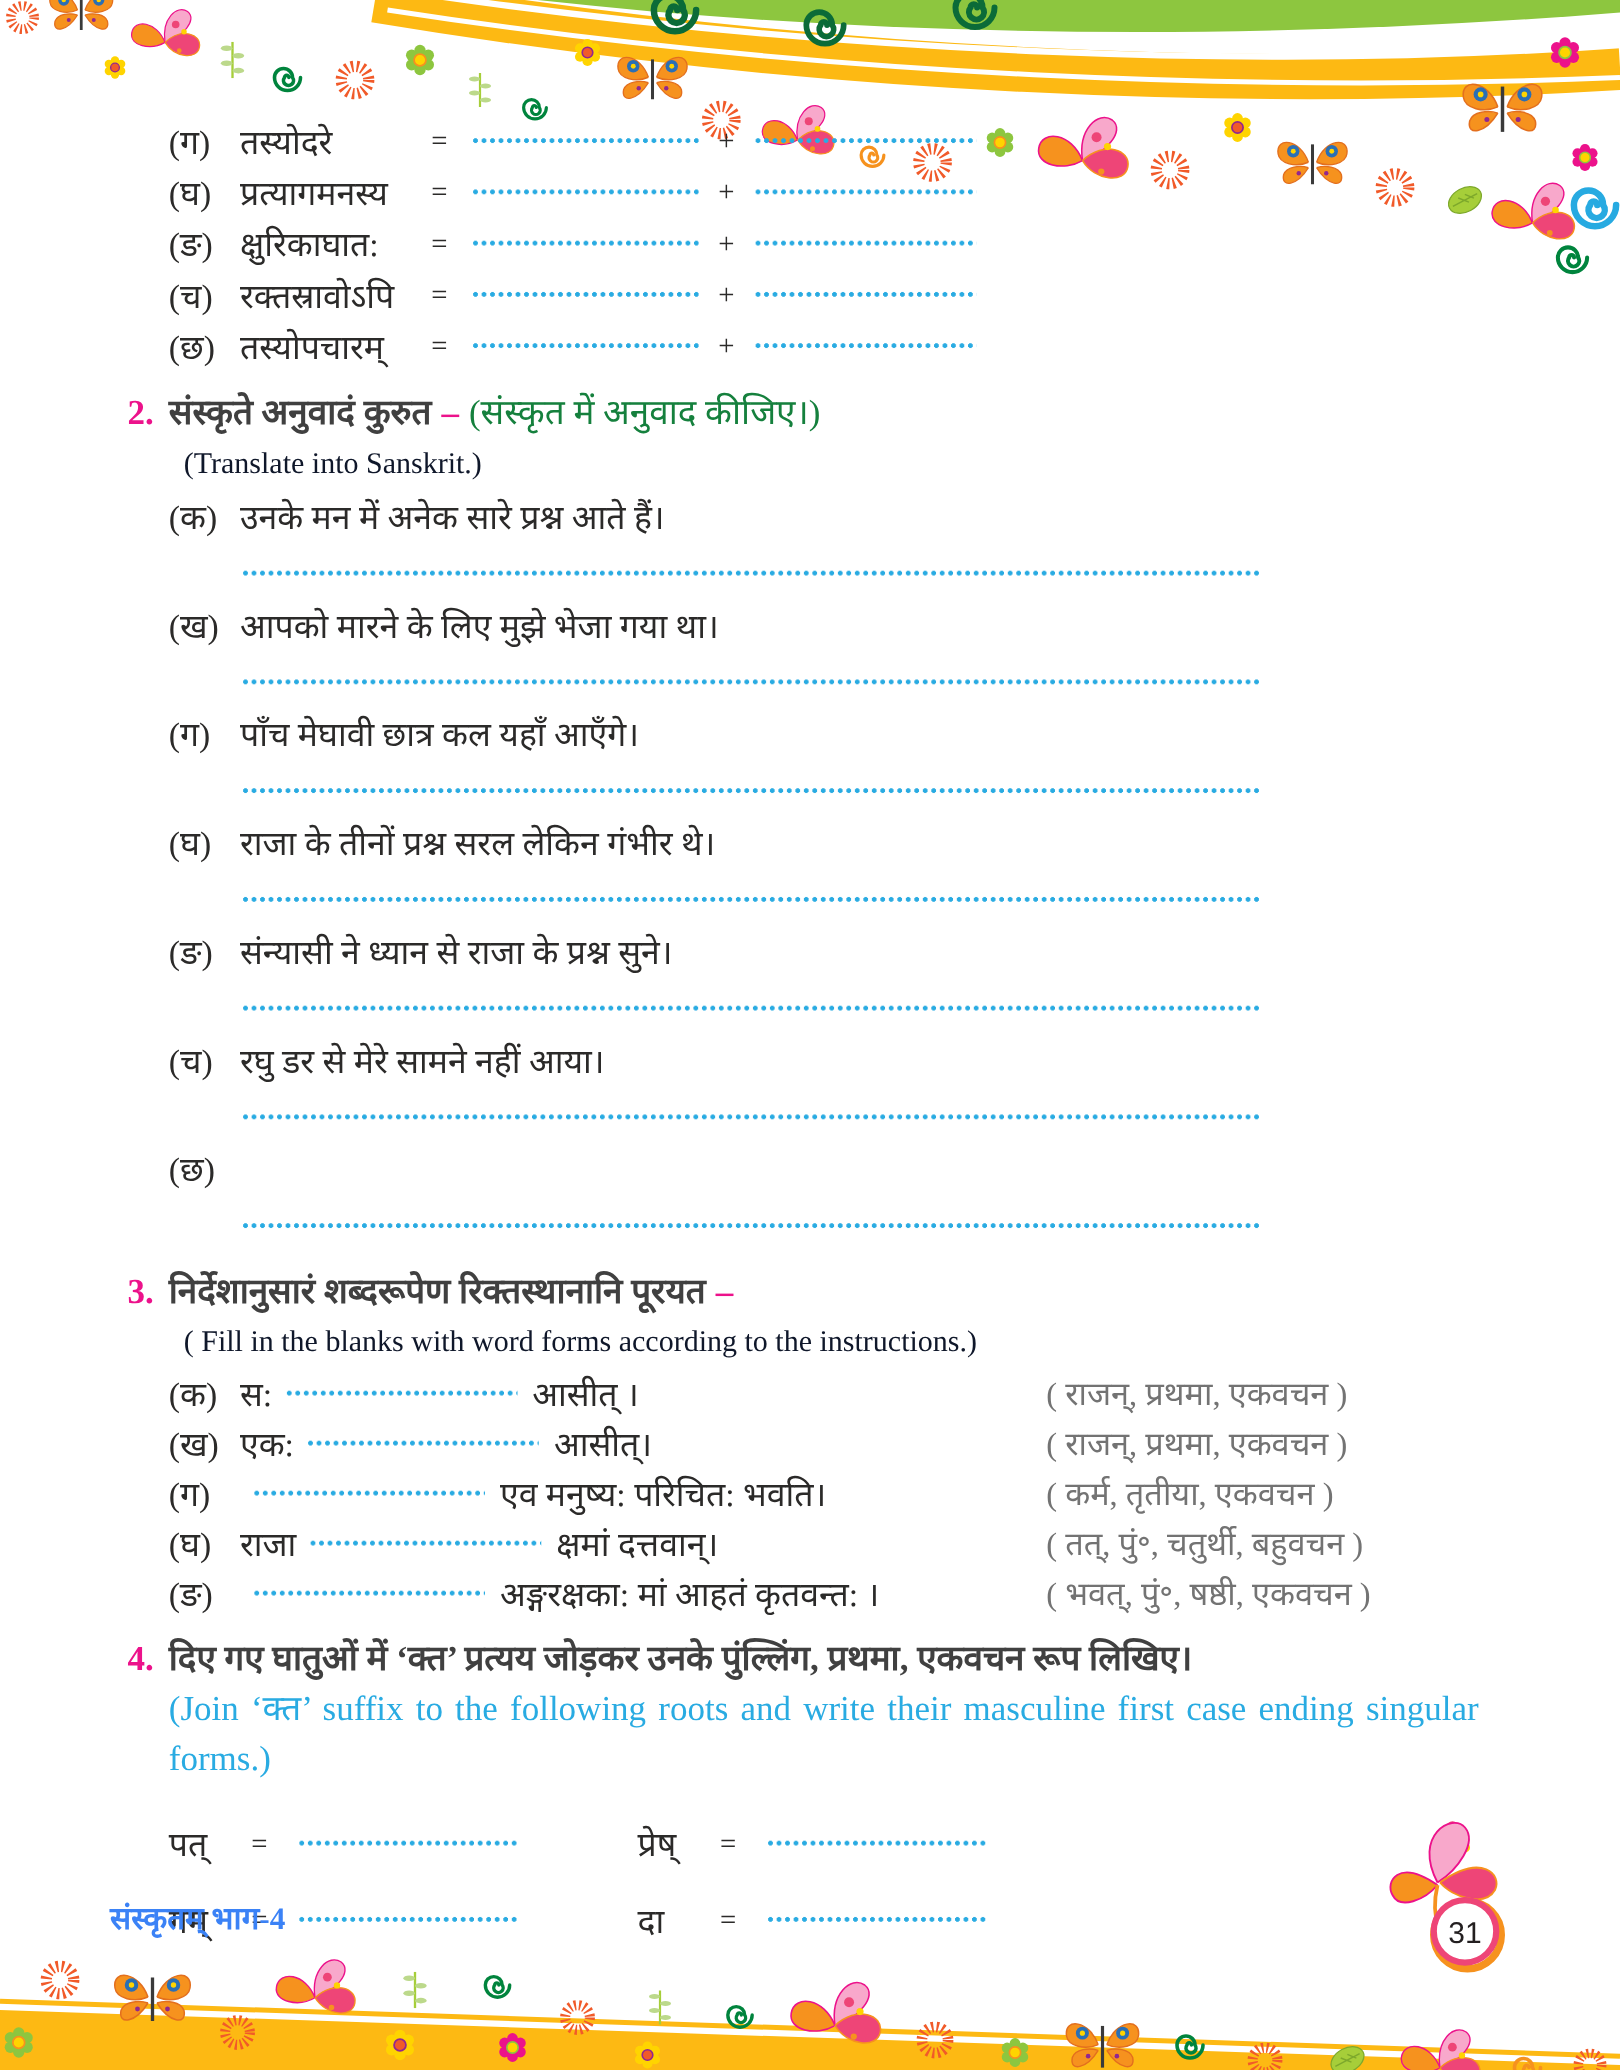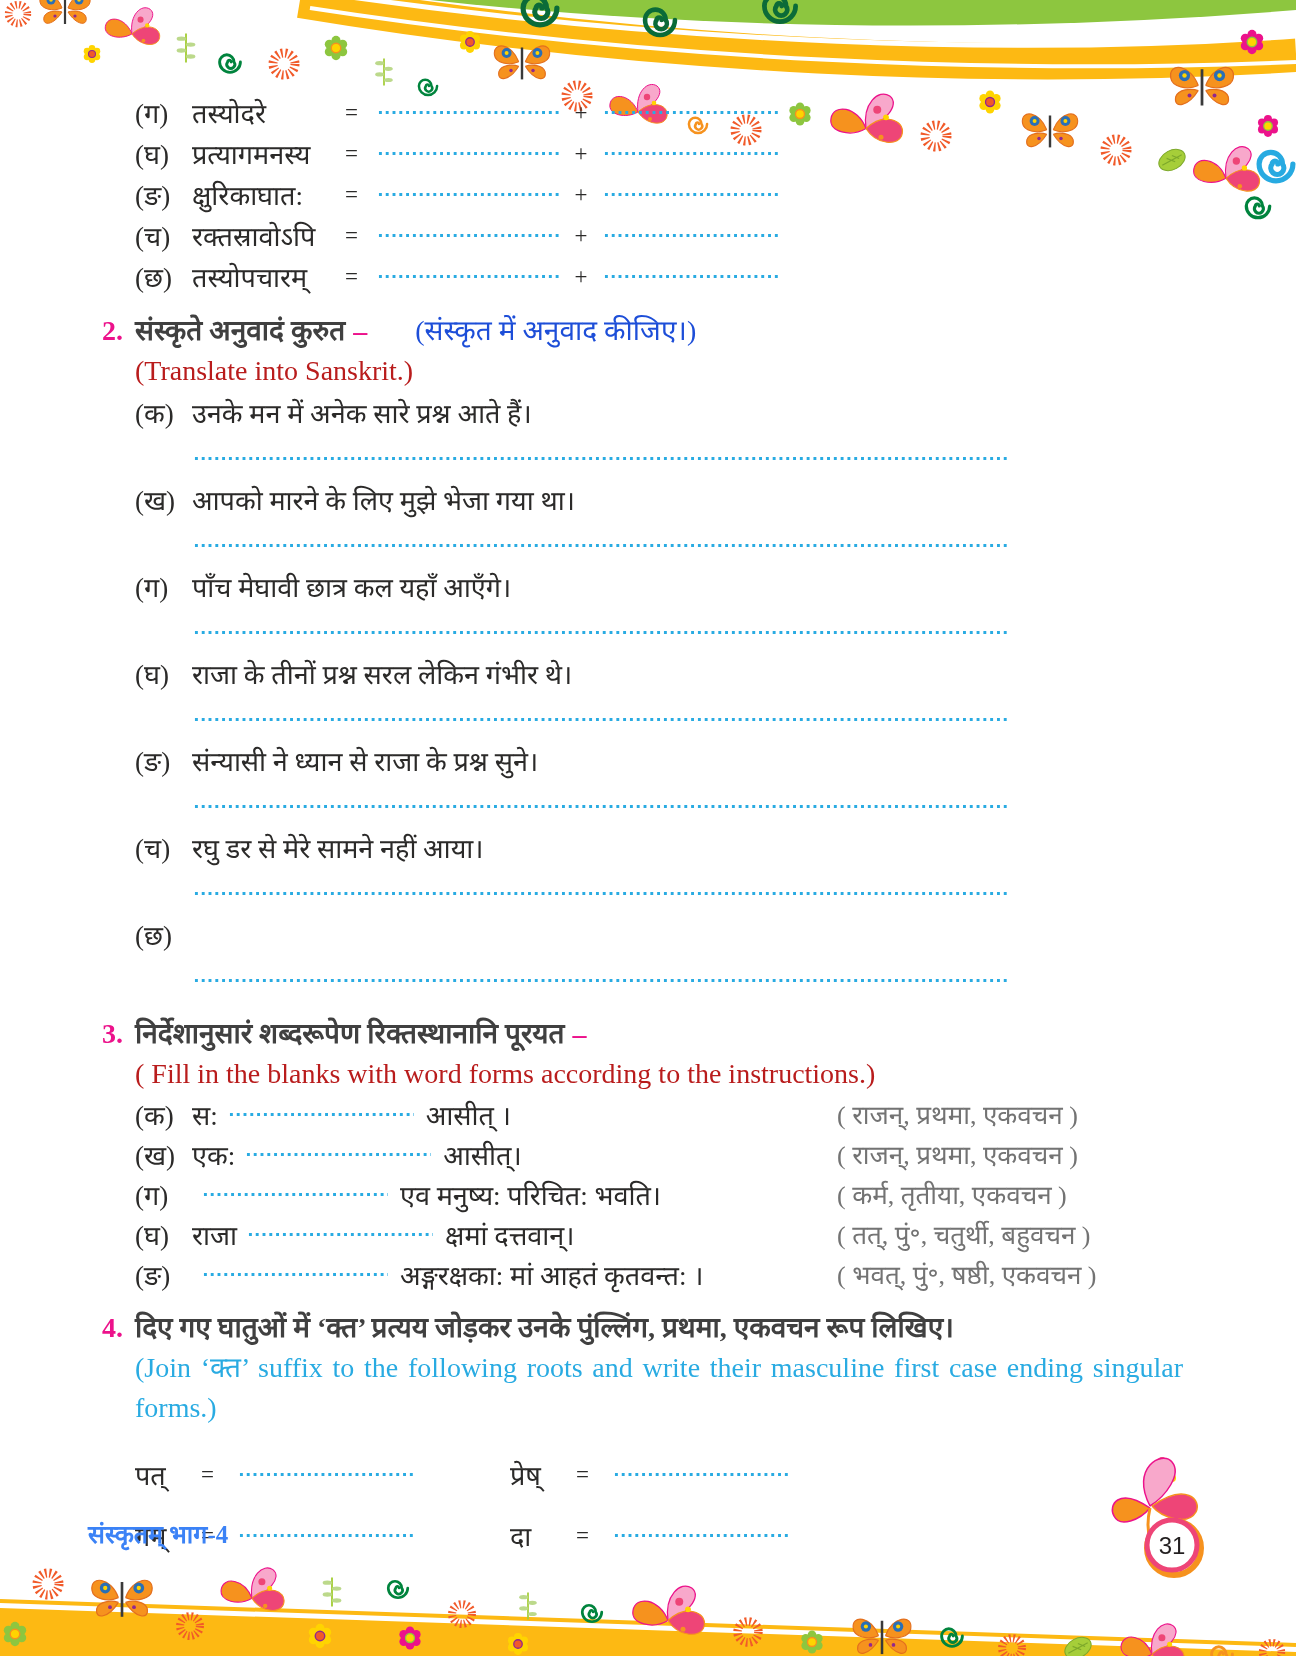--- a/index.html
+++ b/index.html
@@ -25,22 +25,22 @@
   .e1-row .eq    { width:32px; font-size:23px; color:#2b2a29; }
   .e1-row .b1    { width:182px; }
   .e1-row .plus  { width:44px; text-align:center; font-size:23px; }
   .e1-row .b2    { width:178px; }
 
   
   .sec-head { display:flex; align-items:baseline; margin-left:-33px; margin-top:14px; line-height:40px; }
   .sec-num  { width:33px; font-weight:bold; font-size:28px; color:#EC128B; }
   .sec-title{ font-weight:bold; font-size:28px; color:#404040; white-space:nowrap; }
   .sec-dash { font-weight:bold; font-size:28px; color:#EC128B; padding:0 8px; }
-  .sec-hi   { font-size:28px; color:#1d4ed8; white-space:nowrap;margin-left:40px; }
-  .sec-en   { font-size:28px; color:#b91c1c; line-height:40px; }
+  .sec-hi   { font-size:28px; color:#15803d; white-space:nowrap; }
+  .sec-en   { font-size:24px; color:#0f172a; line-height:40px;margin-left:12px; }
 
   
   .t-item { margin-top:5px; }
   .t-line { display:flex; font-size:27px; line-height:37px; }
   .t-line .marker { width:57px; }
   .t-item .dotline { width:816px; margin-left:58px; margin-top:22px; margin-bottom:16px; }
 
   
   .s3-row { position:relative; display:flex; align-items:center; height:40px; font-size:27px; }
   .s3-row .marker { width:57px; }

